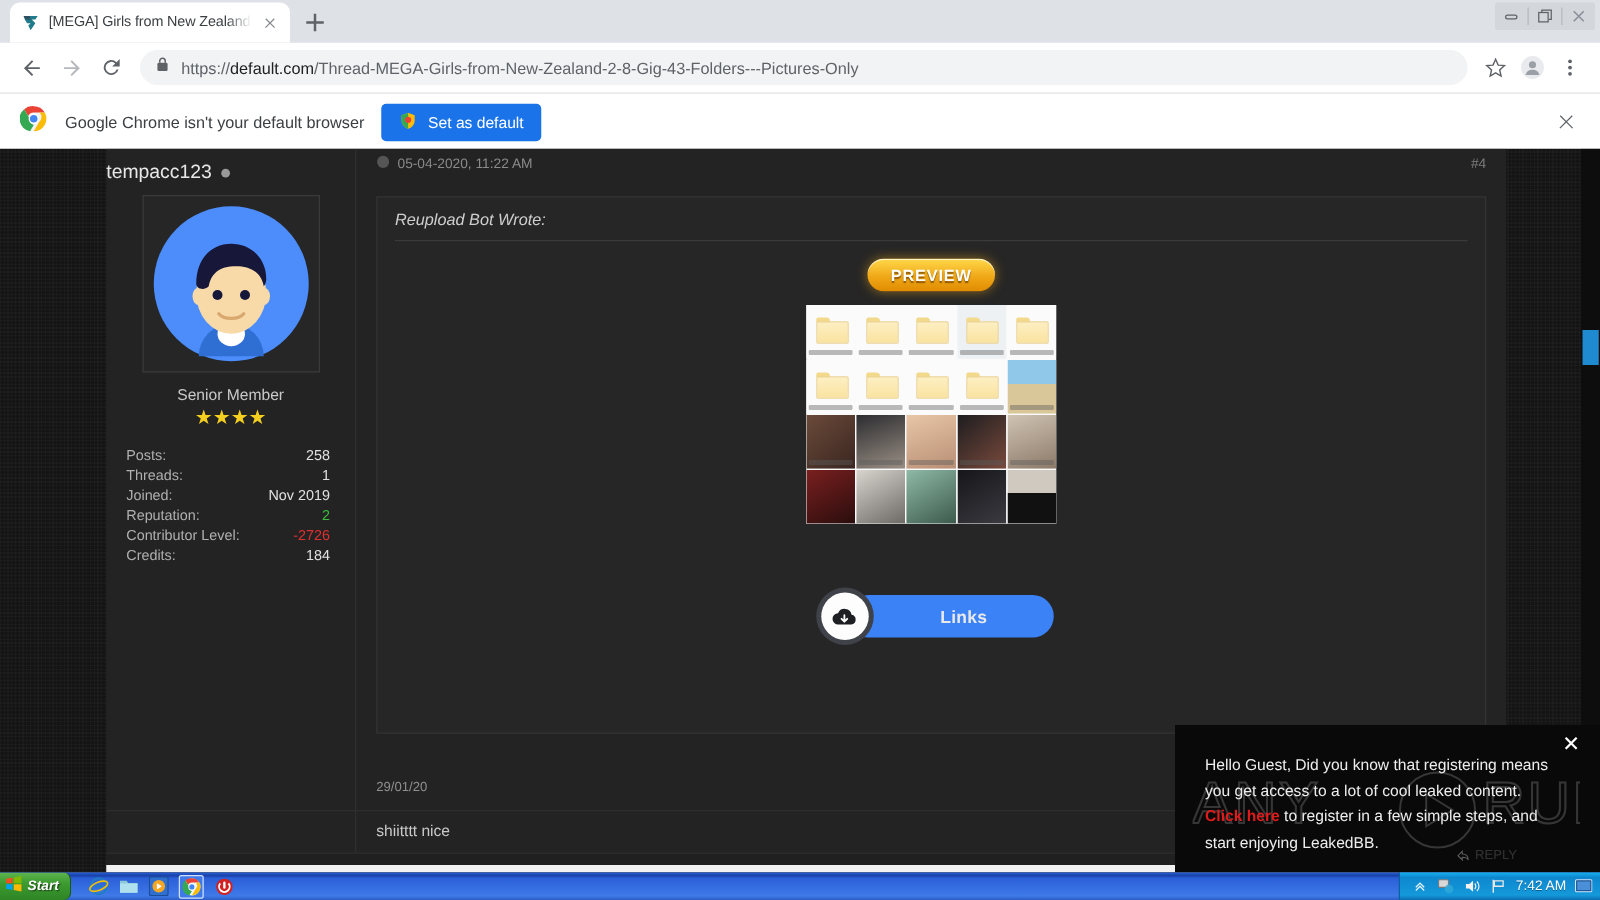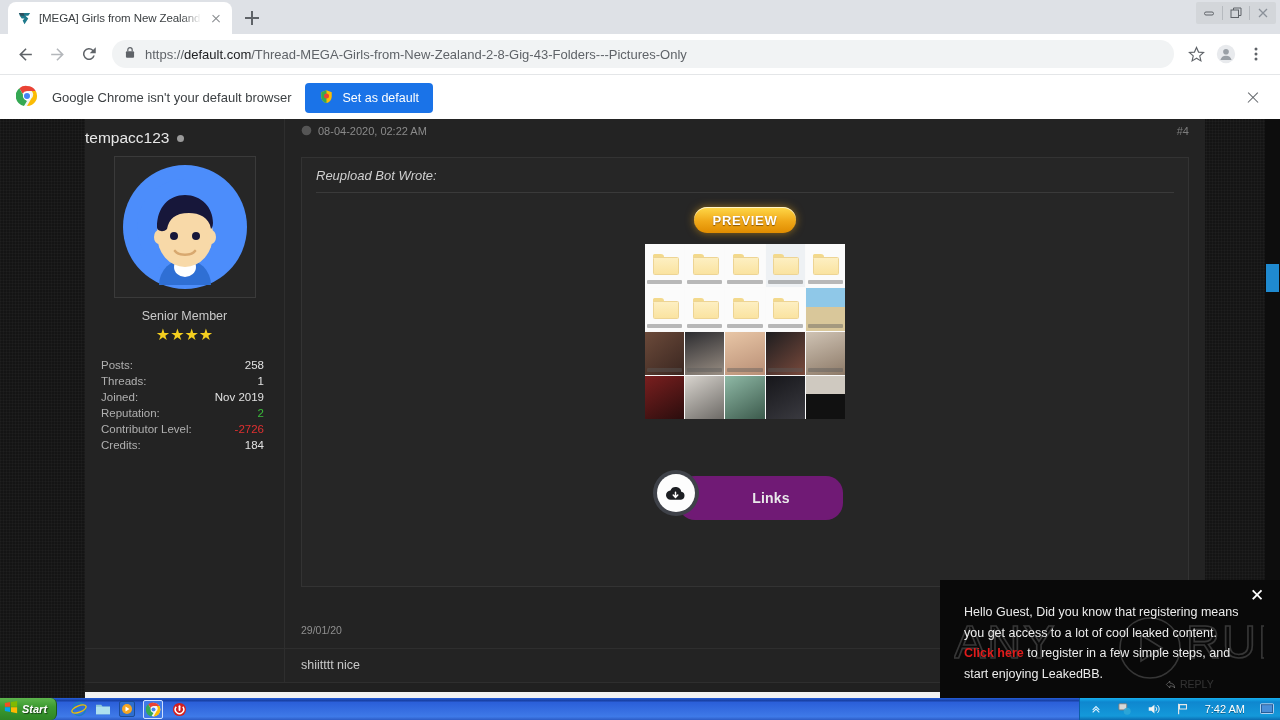--- a/index.html
+++ b/index.html
@@ -223,22 +223,22 @@
     position: absolute; bottom: 3px; left: 2px; right: 2px; height: 4px;
     background: rgba(90,90,90,.42); border-radius: 1px;
   }
   .thumb { position: absolute; inset: 0; }
 
   
   #links-button {
     margin: 54px auto 0 auto; width: 195px; height: 40px; position: relative;
   }
   #links-pill {
-    position: absolute; left: 30px; top: 3px; width: 165px; height: 44px;
-    background: #701a75; border-radius: 17px;
+    position: absolute; left: 30px; top: 3px; width: 165px; height: 34px;
+    background: #3b82f6; border-radius: 17px;
     display: flex; align-items: center; justify-content: center;
   }
   #links-label {
     font-size: 14px; font-weight: bold; color: #e9e9ea; letter-spacing: .2px;
     padding-left: 22px;
   }
   #links-circle {
     position: absolute; left: 0; top: 0; width: 58px; height: 40px;
   }
   #links-circle-inner {
@@ -329,21 +329,21 @@
   .tb-app {
     width: 16px; height: 16px; display: flex; align-items: center;
     justify-content: center;
   }
   .tb-app.active {
     background: #3f7ae8; border: 1px solid #cfe0ff; border-radius: 2px;
     width: 20px; height: 19px;
   }
   #tray {
     margin-left: auto; height: 22px; display: flex; align-items: center;
-    gap: 15px; padding: 0 6px 0 9px;
+    gap: 7px; padding: 0 6px 0 9px;
     background: linear-gradient(#16b0f0, #0e87cf 18%, #1499da 82%, #0b6db1);
     border-left: 1px solid #0a5fa5;
   }
   #tray-clock { font-size: 11px; color: #fff; text-shadow: 0 1px 0 rgba(0,0,0,.35); }
   .tray-ico { width: 14px; height: 14px; display: flex; align-items: center; justify-content: center; }
 </style>
 </head>
 <body>
 
 <div id="browser-window">
@@ -518,21 +518,21 @@
         </div>
 
         <div id="post-body">
 
           <div id="post-datebar">
             <span>
               <svg width="11" height="11" viewBox="0 0 16 16">
                   <circle cx="8" cy="8" r="7" fill="#555"></circle>
                 </svg>
             </span>
-            <span>08-04-2020, 02:22 AM</span>
+            <span>05-04-2020, 11:22 AM</span>
             <span id="post-number">#4</span>
           </div>
 
           <div id="quote-box">
             <div id="quote-author">Reupload Bot Wrote:</div>
 
             <div id="preview-banner">
               <span id="preview-banner-text">PREVIEW</span>
             </div>
 

